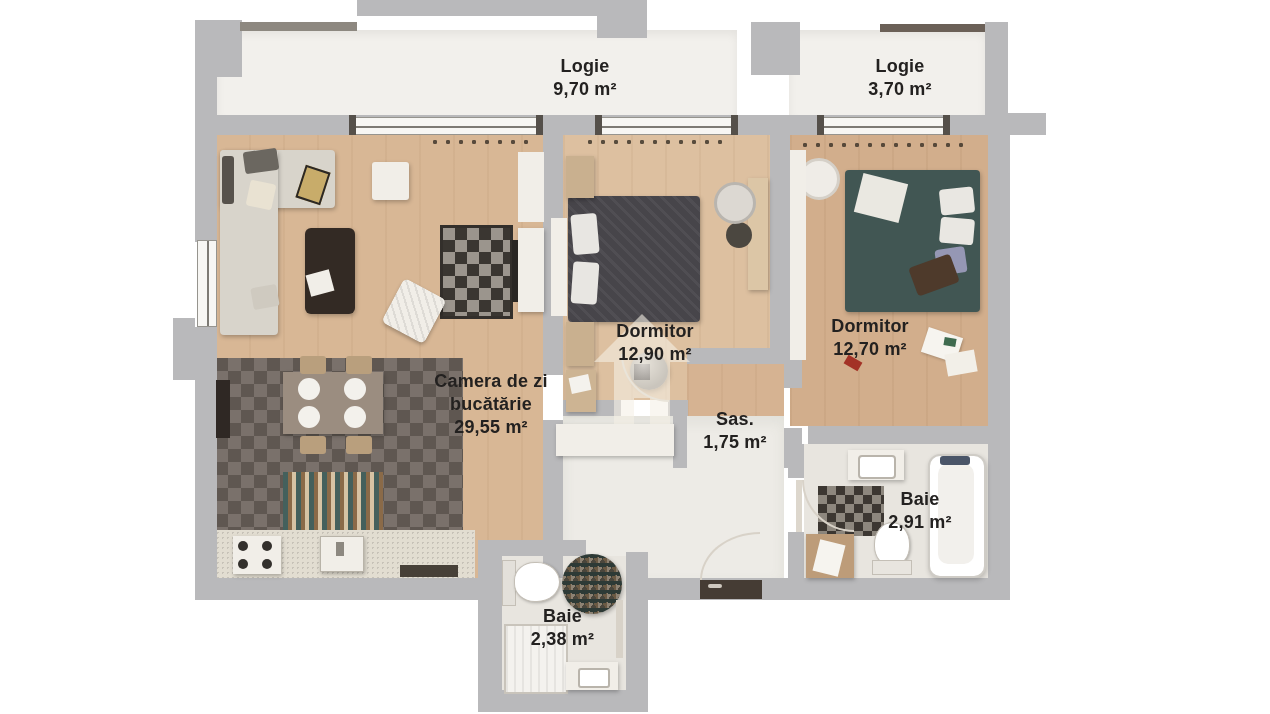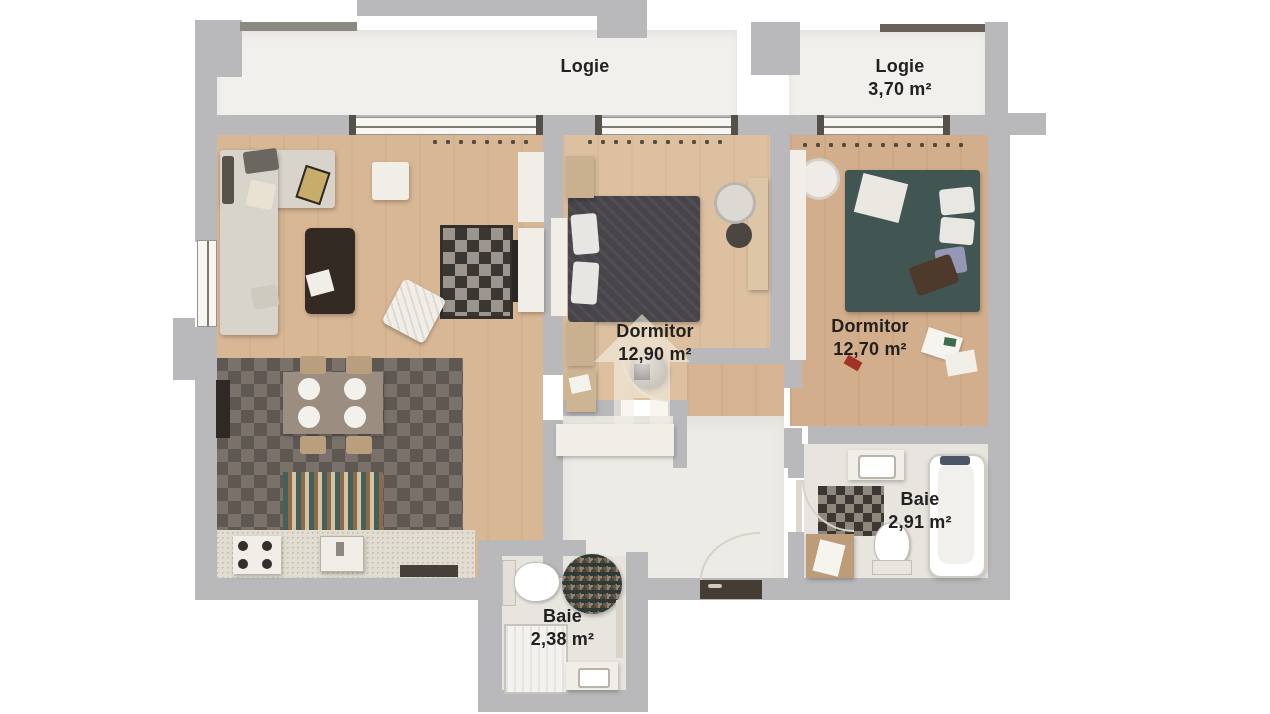--- a/index.html
+++ b/index.html
@@ -214,33 +214,42 @@
   <div class="abs" style="left:578px;top:668px;width:28px;height:16px;background:#ffffff;border:2px solid #b9b4ab;border-radius:3px;"></div>
   <div class="abs" style="left:616px;top:600px;width:7px;height:58px;background:#d8d2c8;"></div>
 
   <svg class="wm" style="left:592px;top:312px;" width="100" height="115" viewBox="0 0 100 115">
     <path fill="#f6f1e6" fill-rule="evenodd" d="M50 2 L98 50 L78 50 L78 112 L58 112 L58 86 L42 86 L42 112 L22 112 L22 50 L2 50 Z
          M42 52 L58 52 L58 68 L42 68 Z"></path>
   </svg>
 
   <div class="lbl" style="left:500px;top:55px;width:170px;">
     <div>Logie</div>
+    <div class="a">9,70 m²</div>
   </div>
   <div class="lbl" style="left:815px;top:55px;width:170px;">
     <div>Logie</div>
     <div class="a">3,70 m²</div>
   </div>
   <div class="lbl" style="left:575px;top:320px;width:160px;">
     <div>Dormitor</div>
     <div class="a">12,90 m²</div>
   </div>
   <div class="lbl" style="left:790px;top:315px;width:160px;">
     <div>Dormitor</div>
     <div class="a">12,70 m²</div>
   </div>
+  <div class="lbl" style="left:419px;top:370px;width:144px;">
+    <div>Camera de zi bucătărie</div>
+    <div class="a">29,55 m²</div>
+  </div>
+  <div class="lbl" style="left:690px;top:408px;width:90px;">
+    <div>Sas.</div>
+    <div class="a">1,75 m²</div>
+  </div>
   <div class="lbl" style="left:610px;top:487px;width:165px;">
   </div>
   <div class="lbl" style="left:855px;top:488px;width:130px;">
     <div>Baie</div>
     <div class="a">2,91 m²</div>
   </div>
   <div class="lbl" style="left:495px;top:605px;width:135px;">
     <div>Baie</div>
     <div class="a">2,38 m²</div>
   </div>

